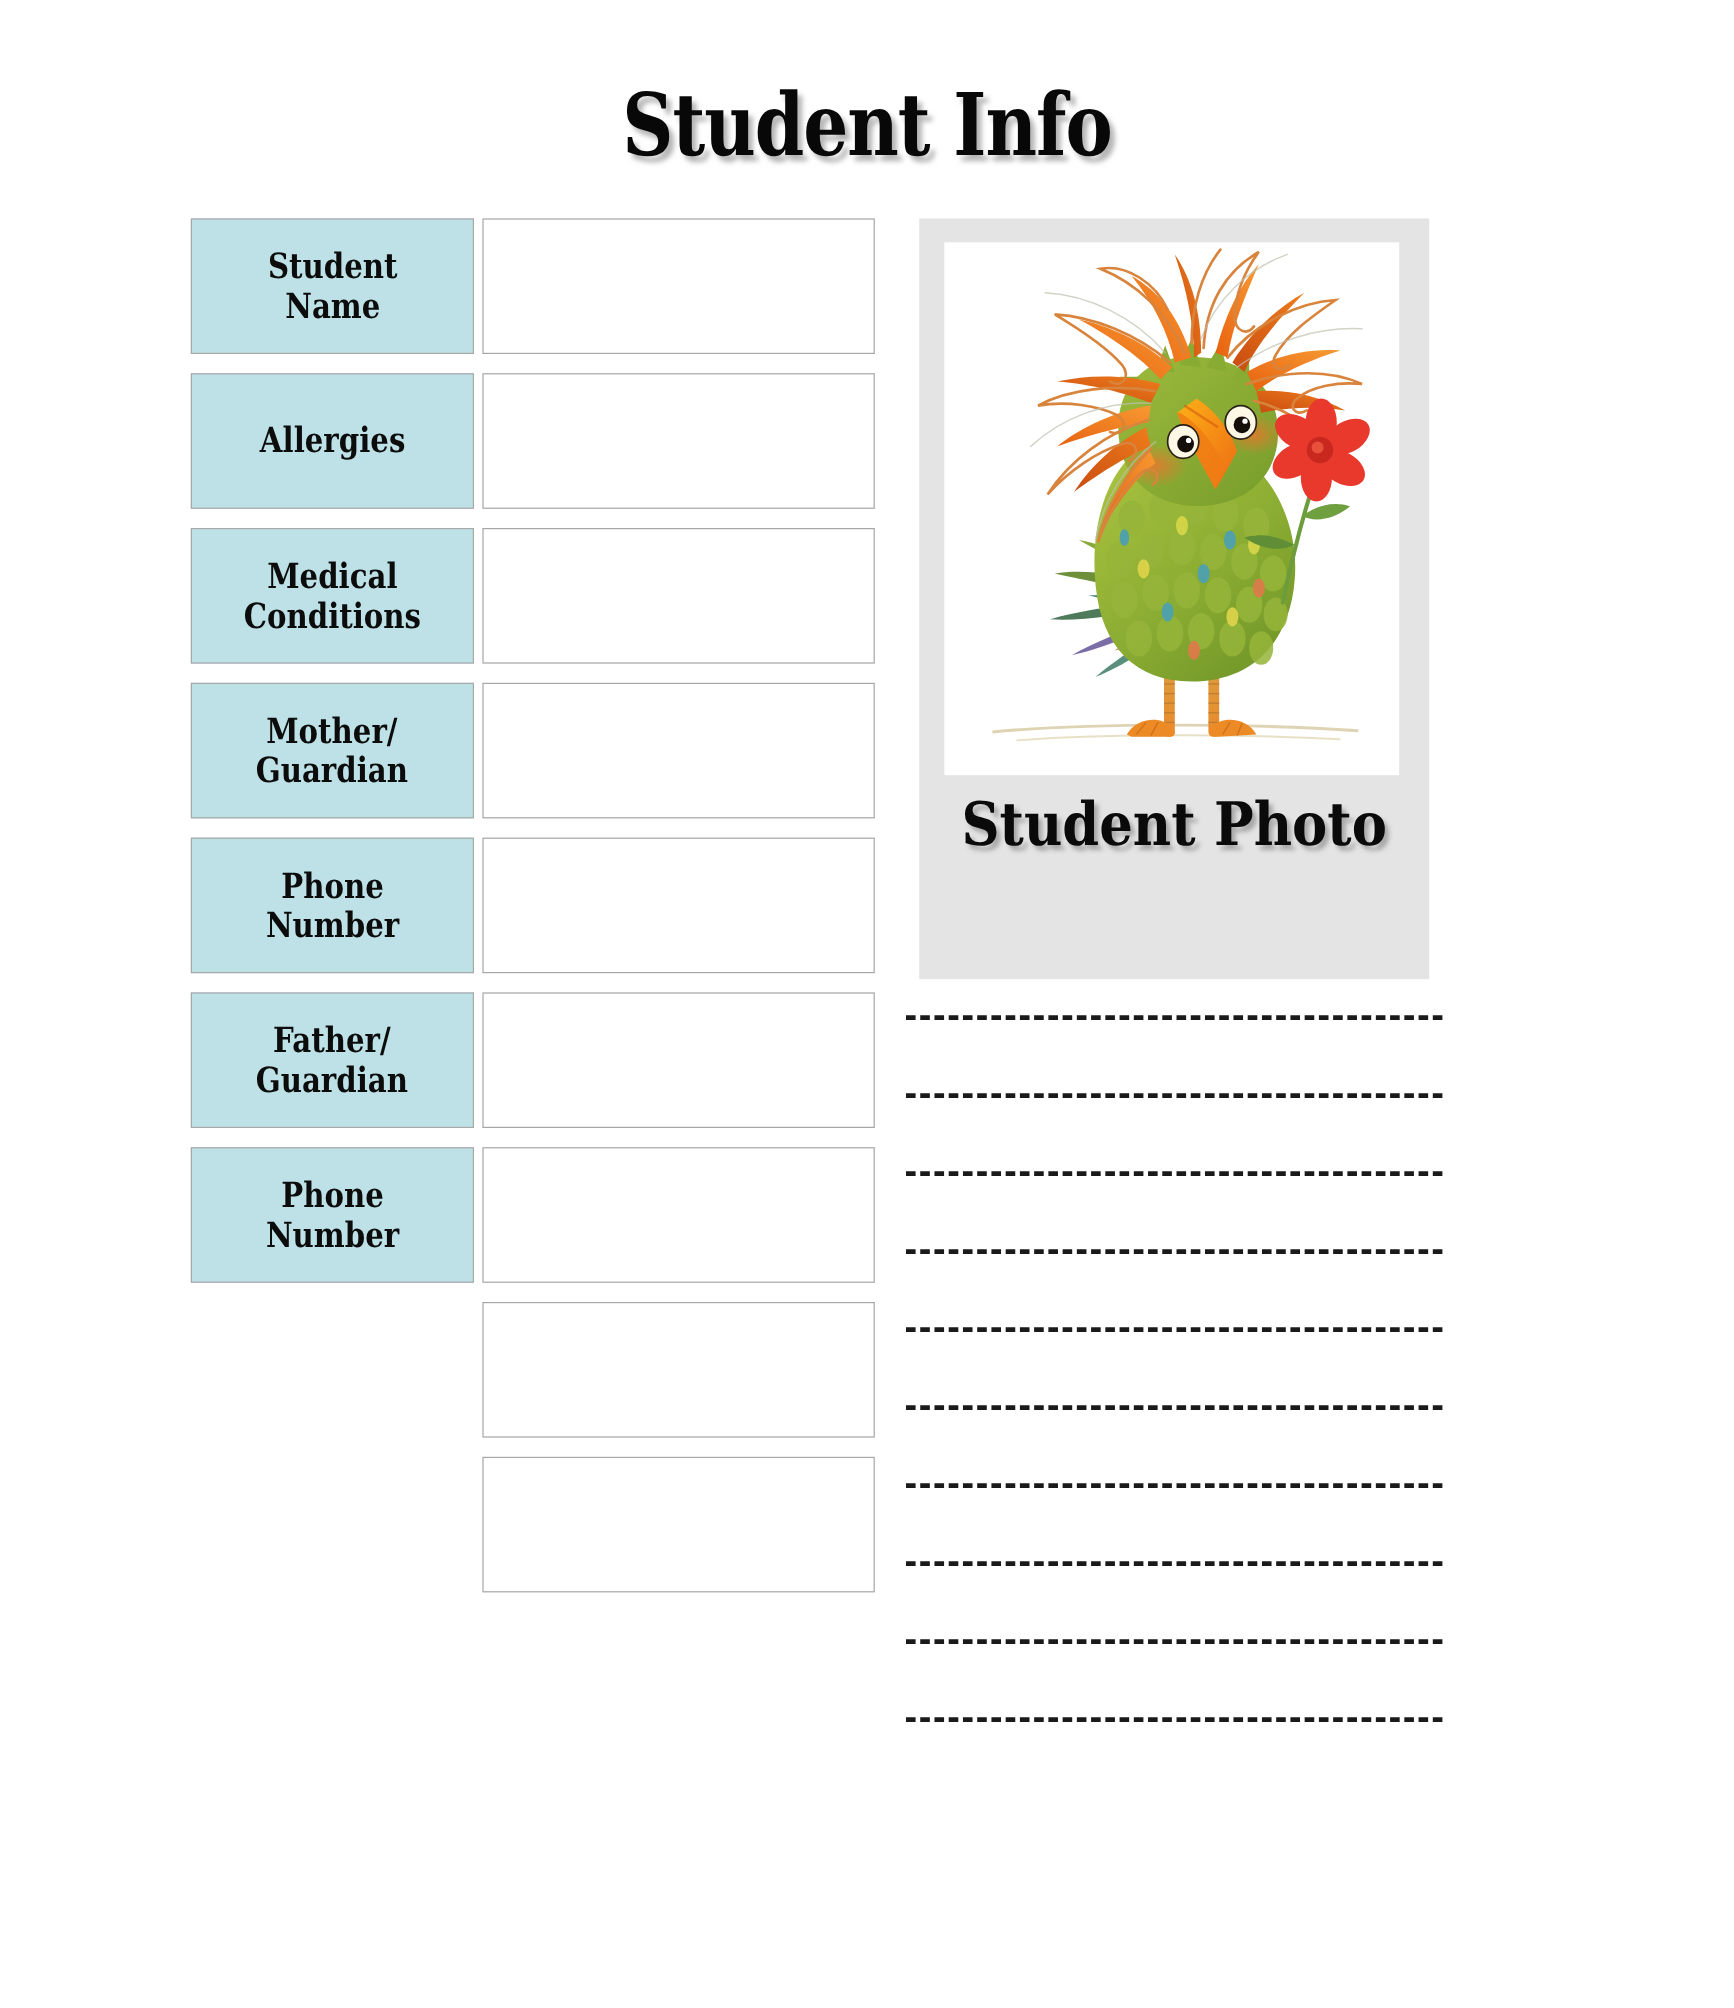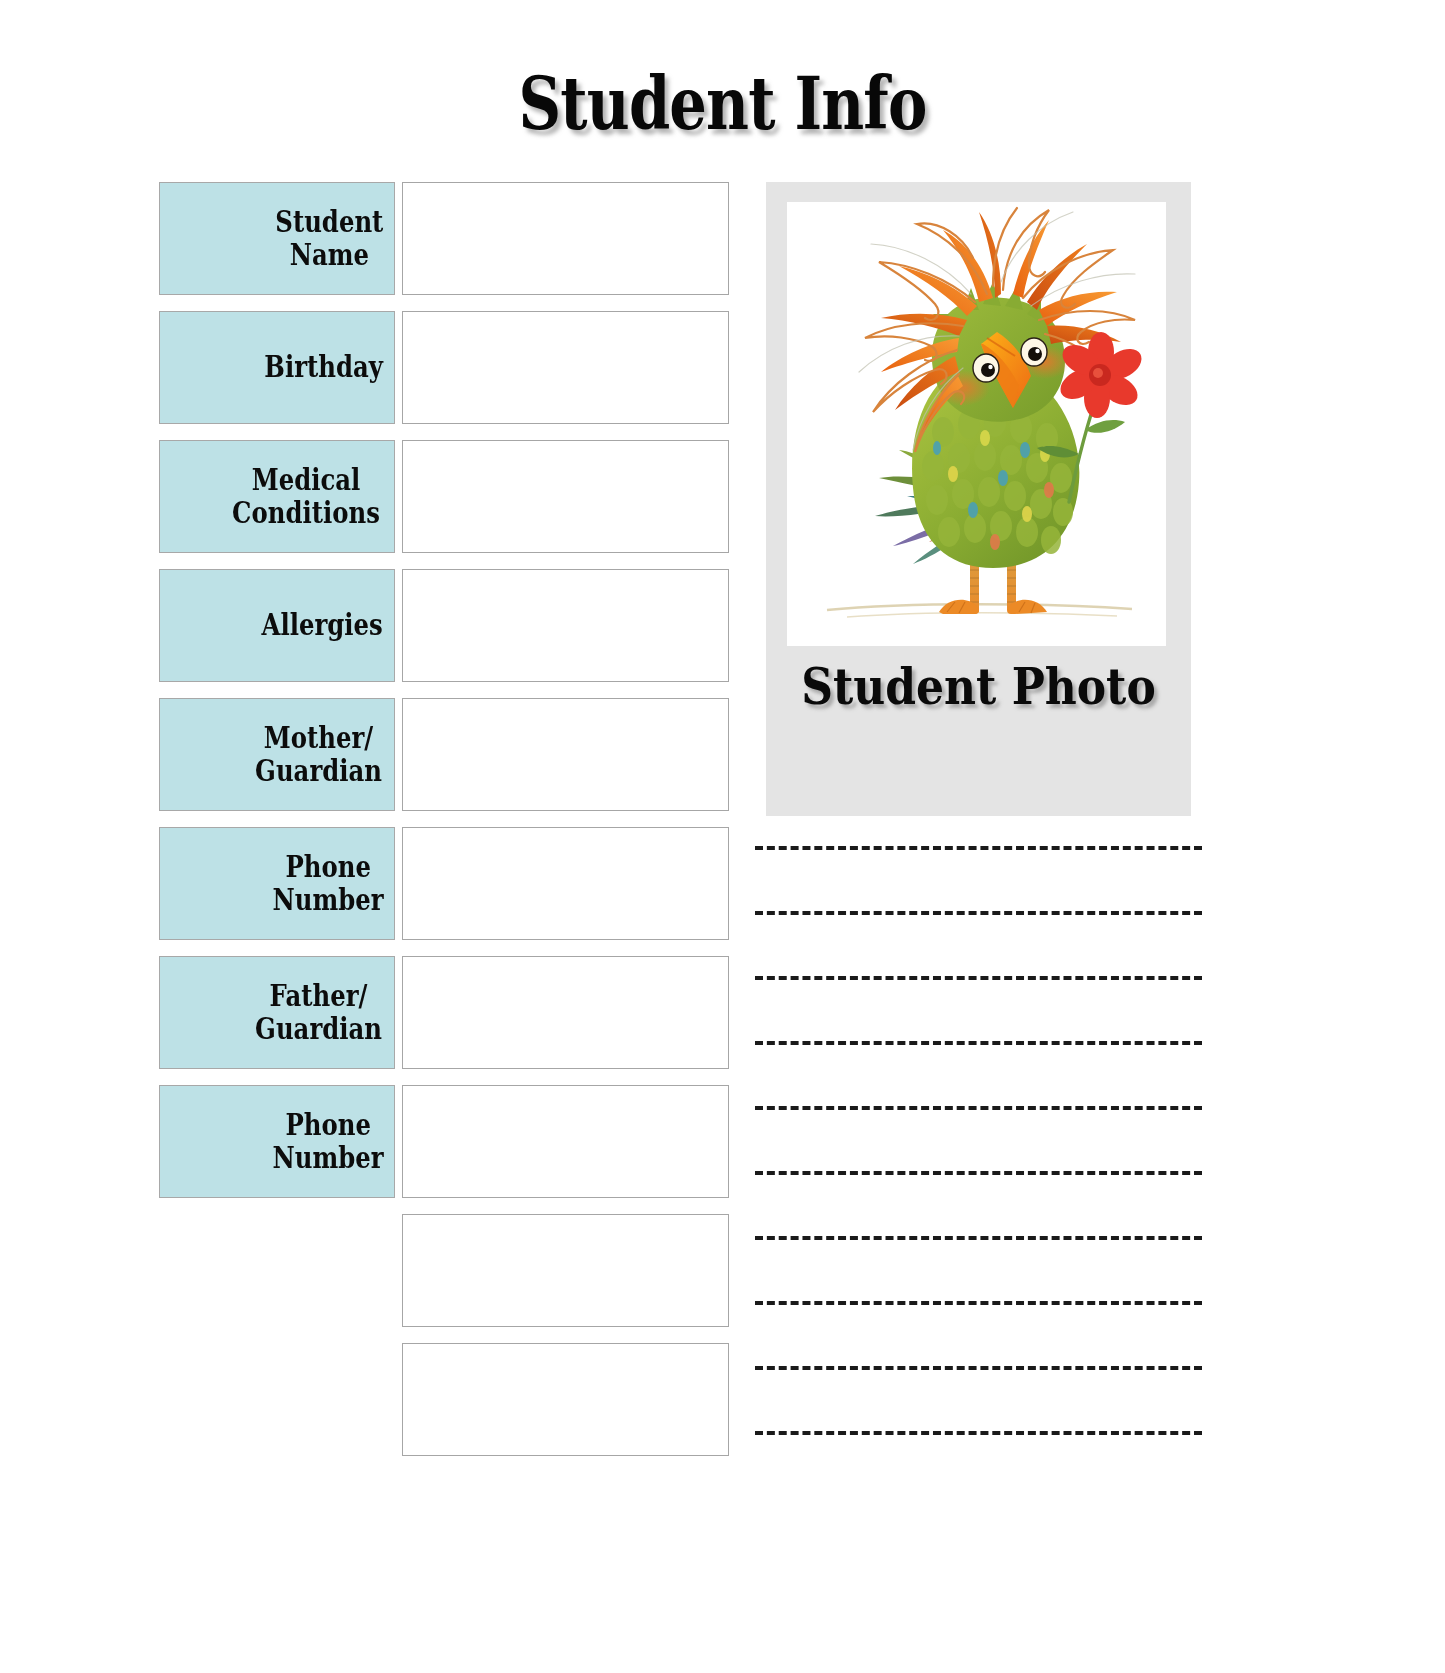--- a/index.html
+++ b/index.html
@@ -50,21 +50,21 @@
     position: absolute;
     left: 0;
     top: 0;
     width: 236px;
     height: 113px;
     box-sizing: border-box;
     background: #bde1e6;
     border: 1px solid #a8a8a8;
     display: flex;
     align-items: center;
-    justify-content: flex-end;
+    justify-content: center;
     text-align: center;
   }
   .row-label-text {
     font-family: "DejaVu Serif", "Liberation Serif", serif;
     font-weight: bold;
     font-size: 29px;
     line-height: 1.13;
     color: #0c0c0c;
     transform: scaleX(0.84);
     white-space: pre-line;
@@ -140,38 +140,32 @@
 <div id="form-table">
 
   <div class="form-row">
     <div class="row-label">
       <span class="row-label-text">Student
 Name</span>
     </div>
     <div class="row-input"></div>
   </div>
 
-  <div class="form-row">
-    <div class="row-label">
-      <span class="row-label-text">Birthday</span>
+
+  <div class="form-row">
+    <div class="row-label">
+      <span class="row-label-text">Allergies</span>
     </div>
     <div class="row-input"></div>
   </div>
 
   <div class="form-row">
     <div class="row-label">
       <span class="row-label-text">Medical
 Conditions</span>
-    </div>
-    <div class="row-input"></div>
-  </div>
-
-  <div class="form-row">
-    <div class="row-label">
-      <span class="row-label-text">Allergies</span>
     </div>
     <div class="row-input"></div>
   </div>
 
   <div class="form-row">
     <div class="row-label">
       <span class="row-label-text">Mother/
 Guardian</span>
     </div>
     <div class="row-input"></div>

